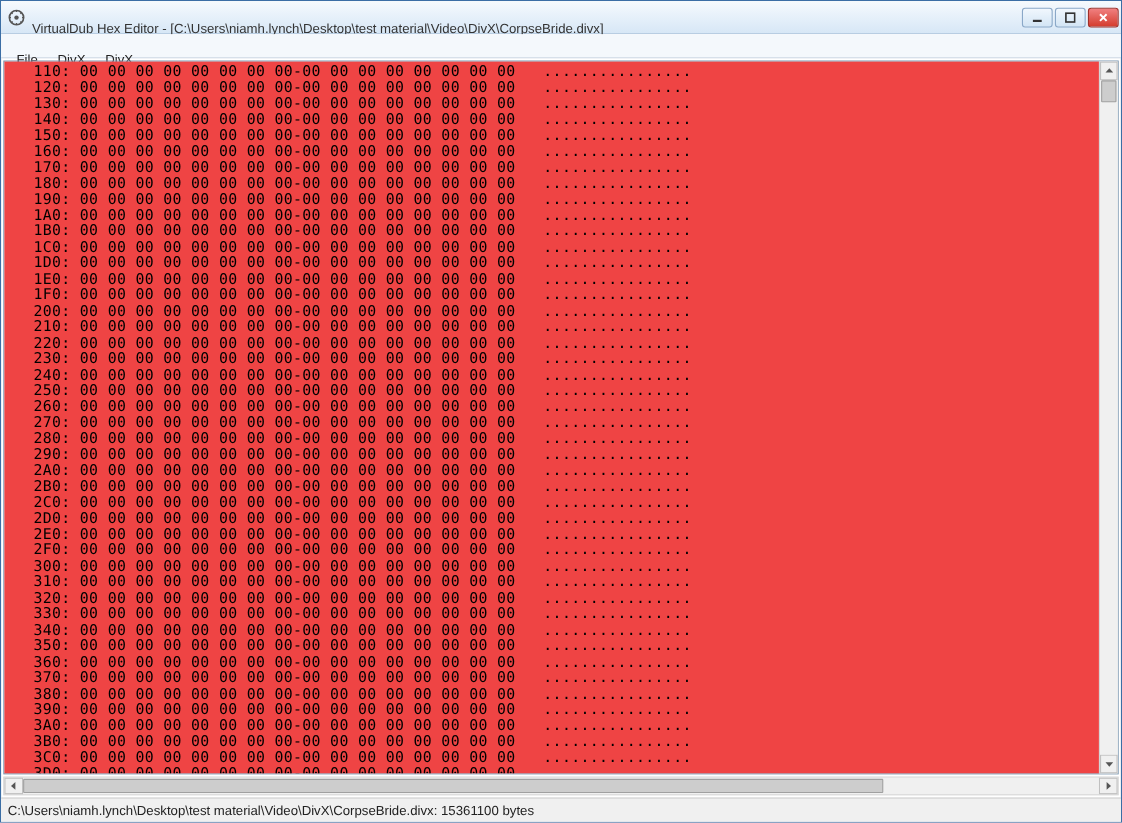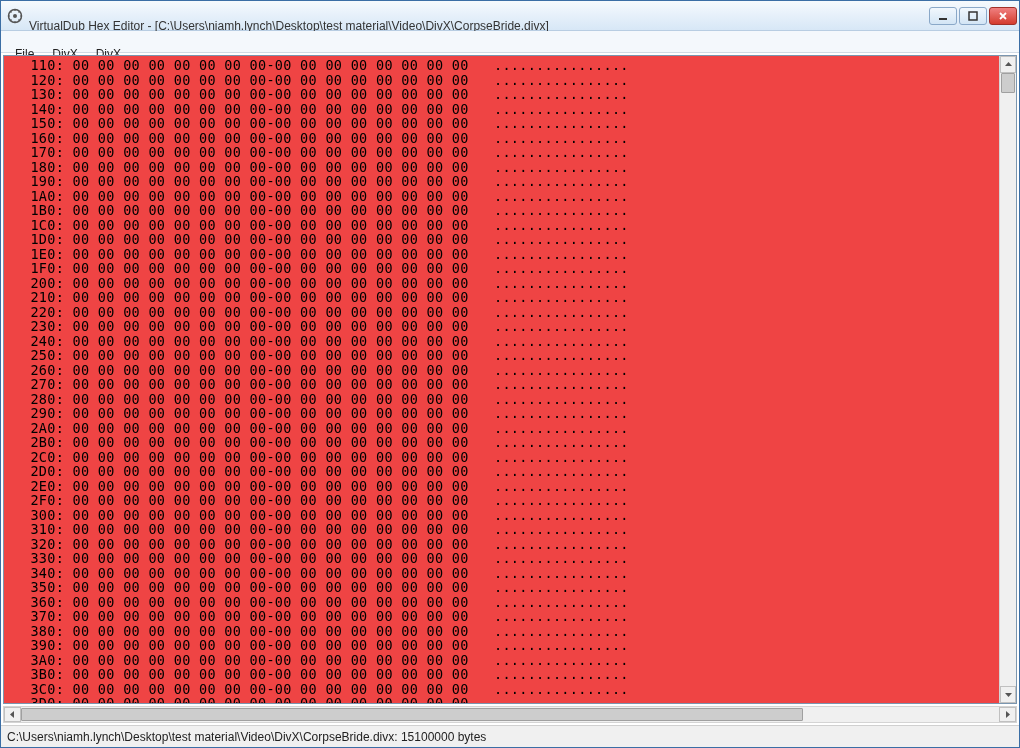--- a/index.html
+++ b/index.html
@@ -144,16 +144,16 @@
       <div class="hscroll-thumb"></div>
     </div>
     <div class="scroll-btn">
       <svg width="9" height="9" viewBox="0 0 9 9">
           <path d="M7 4.5 L3 1 L3 8 Z" fill="#555"></path>
         </svg>
     </div>
   </div>
 
   <div class="statusbar">
-    <span>C:\Users\niamh.lynch\Desktop\test material\Video\DivX\CorpseBride.divx: 15100000 bytes</span>
+    <span>C:\Users\niamh.lynch\Desktop\test material\Video\DivX\CorpseBride.divx: 15361100 bytes</span>
   </div>
 
 </div>
 
 </body></html>

